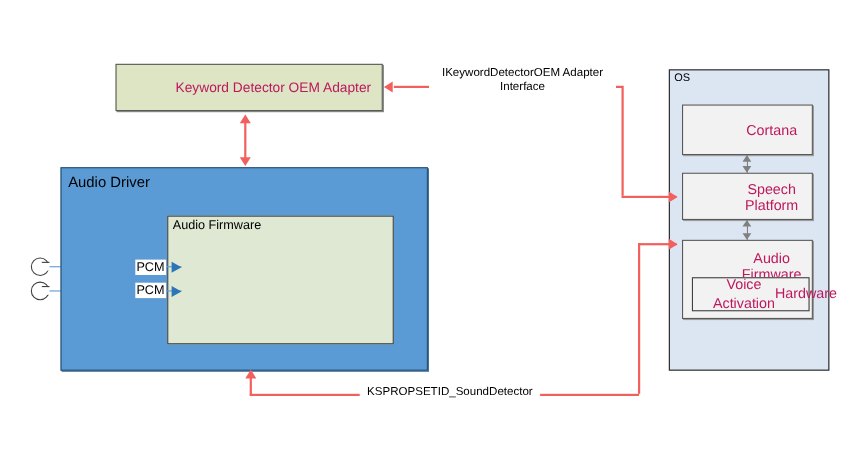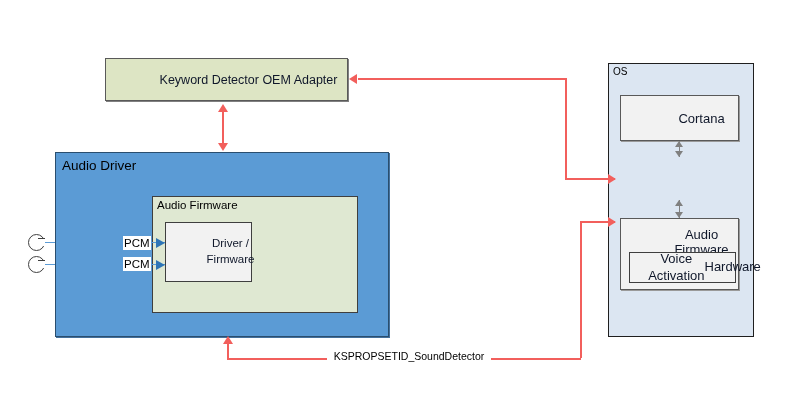--- a/index.html
+++ b/index.html
@@ -15,21 +15,21 @@
     font-family: "Liberation Sans", sans-serif;
     overflow: hidden;
   }
   .box {
     position: absolute;
     box-sizing: border-box;
     display: flex;
     align-items: center;
     justify-content: center;
     text-align: center;
-    color: #0f172a;
+    color: #be185d;
     padding-left: 44px;
   }
   .box-label-tl {
     position: absolute;
     box-sizing: border-box;
     color: #000000;
   }
 
   
   #kw-adapter {
@@ -195,41 +195,40 @@
   <div class="box" id="kw-adapter">
     <span>Keyword Detector OEM Adapter</span>
   </div>
 
   <div class="box" id="audio-driver"></div>
   <div class="box-label-tl" id="audio-driver-title">Audio Driver</div>
 
   <div class="box" id="audio-hardware"></div>
   <div class="box-label-tl" id="audio-hardware-title">Audio Firmware</div>
 
-  <div class="box" id="driver-firmware">
-    <span>Driver /</span>
-    <span>Firmware</span>
-  </div>
 
 
   <div class="hline blue" style="left:113px; top:242px; width:52px;"></div>
   <div class="hline blue" style="left:113px; top:264px; width:52px;"></div>
   <div class="arrow arrow-right-blue" style="left:156px; top:238px;"></div>
   <div class="arrow arrow-right-blue" style="left:156px; top:260px;"></div>
 
   <div class="pcm" id="pcm-1">PCM</div>
   <div class="pcm" id="pcm-2">PCM</div>
 
   <div class="box" id="os-box"></div>
   <div class="box-label-tl" id="os-title">OS</div>
 
   <div class="box os-sub" id="cortana">
     <span>Cortana</span>
   </div>
 
+  <div class="box os-sub" id="speech-platform">
+    <span>Speech Platform</span>
+  </div>
 
   <div class="box os-sub" id="audio-service">
     <span>Audio Firmware</span>
   </div>
 
   <div class="box" id="vam">
     <span>Voice Activation</span>
     <span>Hardware</span>
   </div>
 
@@ -244,20 +243,24 @@
   <div class="vline red2" style="left:222px; top:108px; height:38px;"></div>
   <div class="arrow arrow-up-red" style="left:218px; top:104px;"></div>
   <div class="arrow arrow-down-red" style="left:218px; top:143px;"></div>
 
   <div class="hline red2" style="left:358px; top:78px; width:208px;"></div>
   <div class="vline red2" style="left:565px; top:78px; height:100px;"></div>
   <div class="hline red2" style="left:565px; top:178px; width:50px;"></div>
   <div class="arrow arrow-right-red" style="left:608px; top:174px;"></div>
   <div class="arrow arrow-left" style="left:349px; top:74px;"></div>
 
+  <div class="edge-label" id="iface-label">
+    <div>IKeywordDetectorOEM Adapter</div>
+    <div>Interface</div>
+  </div>
 
   <div class="hline red2" style="left:580px; top:221px; width:35px;"></div>
   <div class="arrow arrow-right-red" style="left:608px; top:217px;"></div>
   <div class="vline red2" style="left:580px; top:221px; height:137px;"></div>
   <div class="hline red2" style="left:227px; top:358px; width:354px;"></div>
   <div class="vline red2" style="left:227px; top:342px; height:17px;"></div>
   <div class="arrow arrow-up-red" style="left:223px; top:336px;"></div>
 
   <div class="edge-label" id="ks-label">KSPROPSETID_SoundDetector</div>
 

